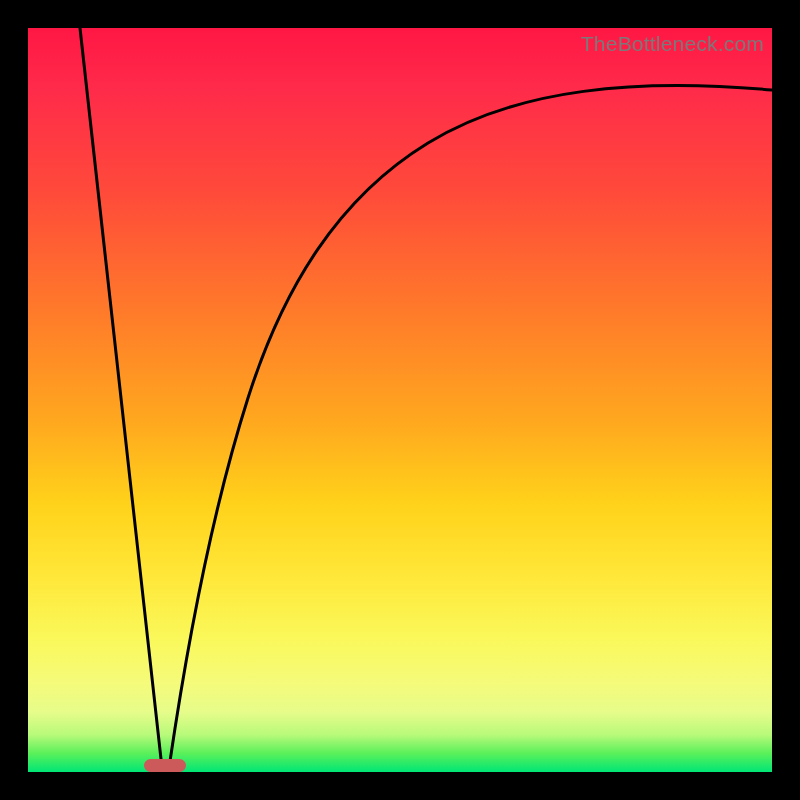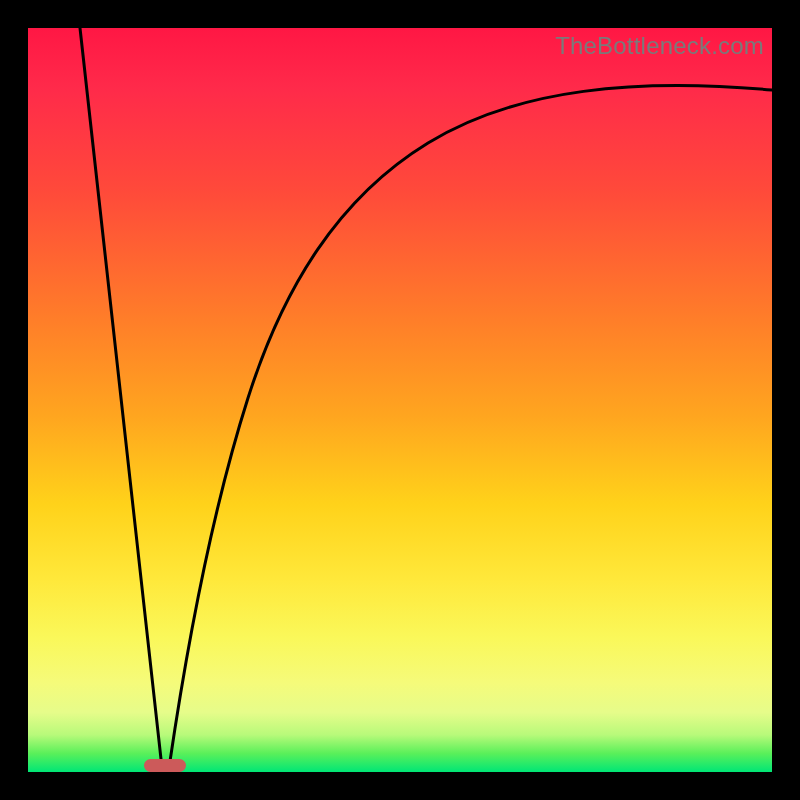--- a/index.html
+++ b/index.html
@@ -30,21 +30,21 @@
       #e6fc8a 92%,
       #b8fa7a 95%,
       #5af05a 97.5%,
       #00e676 100%
     );
   }
   .watermark {
     position: absolute;
     top: 4px;
     right: 8px;
-    font-size: 24px;
+    font-size: 21px;
     color: #7a7a7a;
     font-weight: 500;
     letter-spacing: 0.2px;
     z-index: 5;
   }
   svg.curve {
     position: absolute;
     left: 0; top: 0;
     width: 744px; height: 744px;
     z-index: 3;

